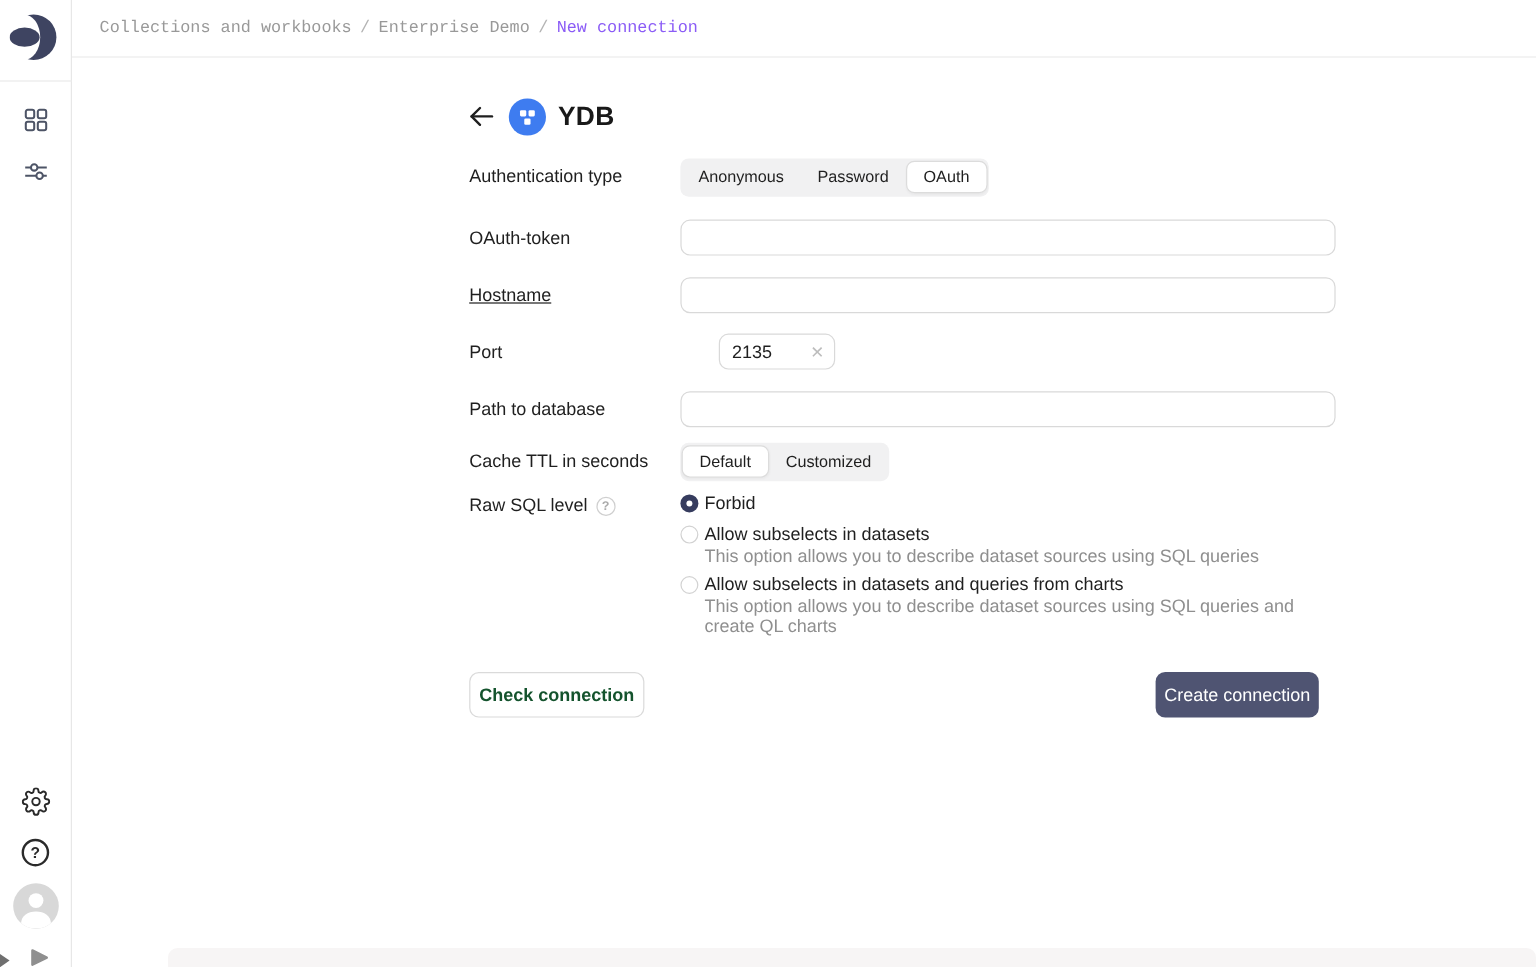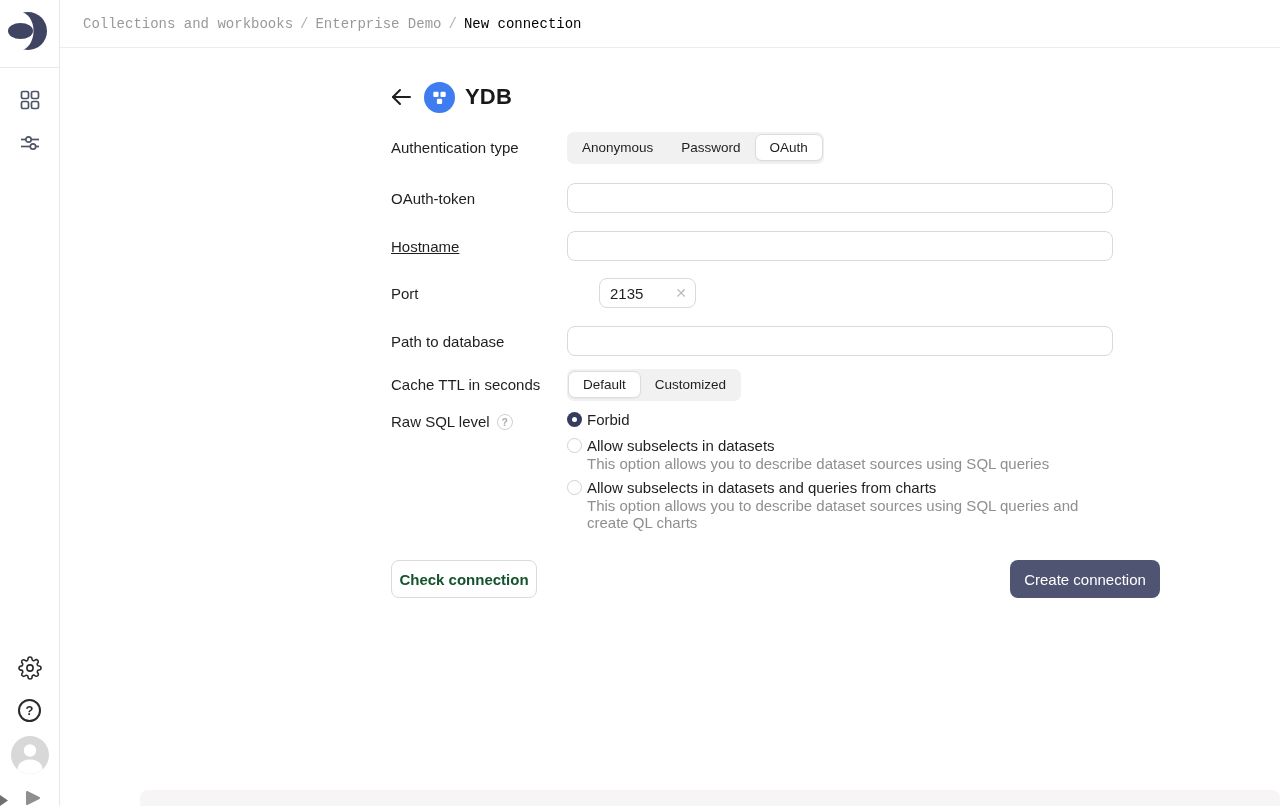--- a/index.html
+++ b/index.html
@@ -22,21 +22,21 @@
   .sb-help { top:699px; border:2px solid #2a2a2a; border-radius:50%; width:23px; height:23px;
              font-size:13px; font-weight:700; color:#2a2a2a; line-height:19px; text-align:center; }
   .avatar { position:absolute; left:11px; top:736px; width:38px; height:38px; border-radius:50%;
             background:#d8d8d8; overflow:hidden; cursor:pointer; }
 
   
   .header { position:absolute; left:60px; top:0; width:1220px; height:48px; border-bottom:1px solid #ececec; background:#fff;font-family:Liberation Mono, monospace; }
   .breadcrumb { position:absolute; left:23px; top:0; height:48px; display:flex; align-items:center; gap:7px; font-size:14px; }
   .crumb { color:#999; cursor:pointer; }
   .crumb-sep { color:#b3b3b3; }
-  .crumb-current { color:#000000;text-align:right; }
+  .crumb-current { color:#8b5cf6;text-align:right; }
 
   
   .page-head { position:absolute; left:388px; top:77px; display:flex; align-items:center; gap:10px; height:40px; }
   .back-btn { width:26px; height:26px; background:none; border:none; padding:0; cursor:pointer; }
   .ydb-badge { width:31px; height:31px; border-radius:50%; background:#3e7cf0; display:flex; align-items:center; justify-content:center; }
   .page-title { font-size:22px; font-weight:600; color:#191919; letter-spacing:.2px; }
 
   
   .row { position:absolute; left:391px; display:flex; }
   .row .label { width:176px; font-size:15px; color:#1f1f1f; }
@@ -66,21 +66,21 @@
   .radio-title { font-size:15px; color:#1f1f1f; line-height:17px; }
   .radio-desc { font-size:15px; color:#8f8f8f; line-height:17px; margin:1px 0 0 20px; }
 
   .label-rawsql { display:flex; align-items:center; gap:7px; }
   .help-circle { width:16px; height:16px; border:1.5px solid #cfcfcf; border-radius:50%; color:#ababab;
                  font-size:10.5px; font-weight:700; display:flex; align-items:center; justify-content:center; cursor:pointer; }
 
   
   .btn { position:absolute; top:560px; height:38px; border-radius:8px; font-family:inherit; font-size:15px; cursor:pointer; }
   .btn-check { left:391px; width:146px; background:#fff; border:1px solid #dadada; color:#14532d;font-weight:bold; }
-  .btn-create { left:1010px; width:150px; background:#4f5472; border:none; color:#fff; }
+  .btn-create { left:963px; width:136px; background:#4f5472; border:none; color:#fff; }
 
   
   .bottom-strip { position:absolute; left:140px; top:790px; width:1140px; height:16px; background:#f7f5f5; border-radius:8px 8px 0 0; }
   .play-tri { position:absolute; left:24px; top:790px; }
   .edge-mark { position:absolute; left:0; top:795px; }
 
   svg { display:block; }
 </style>
 </head>
 <body>

